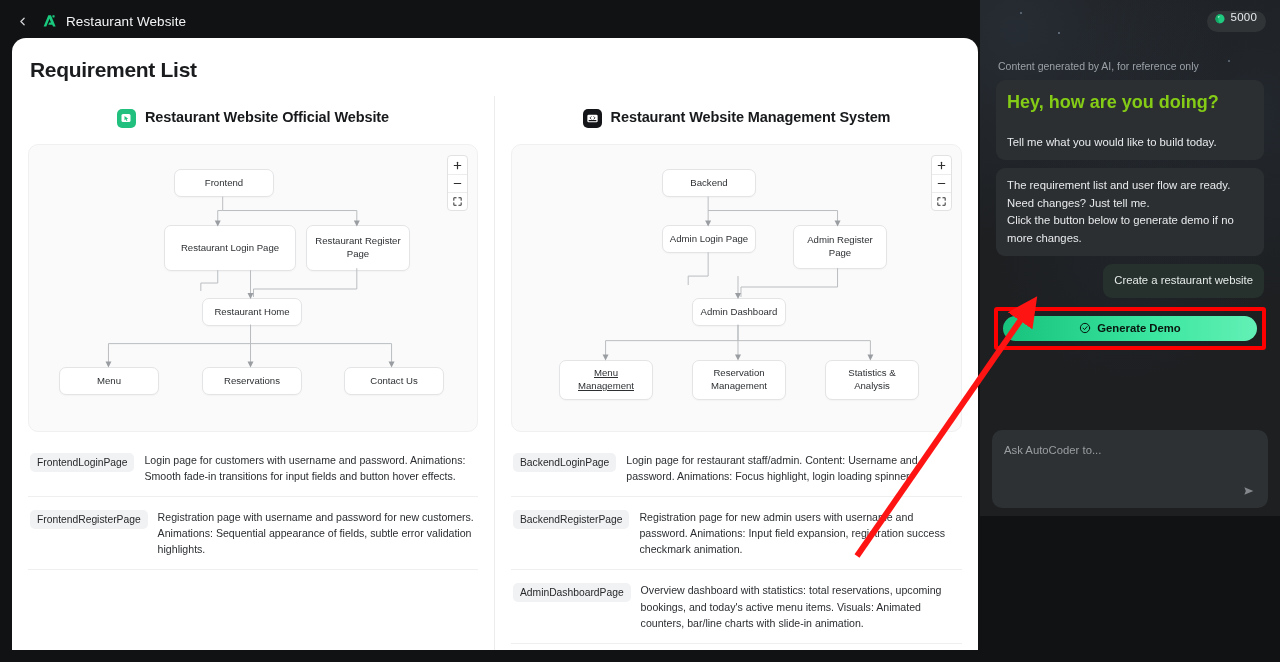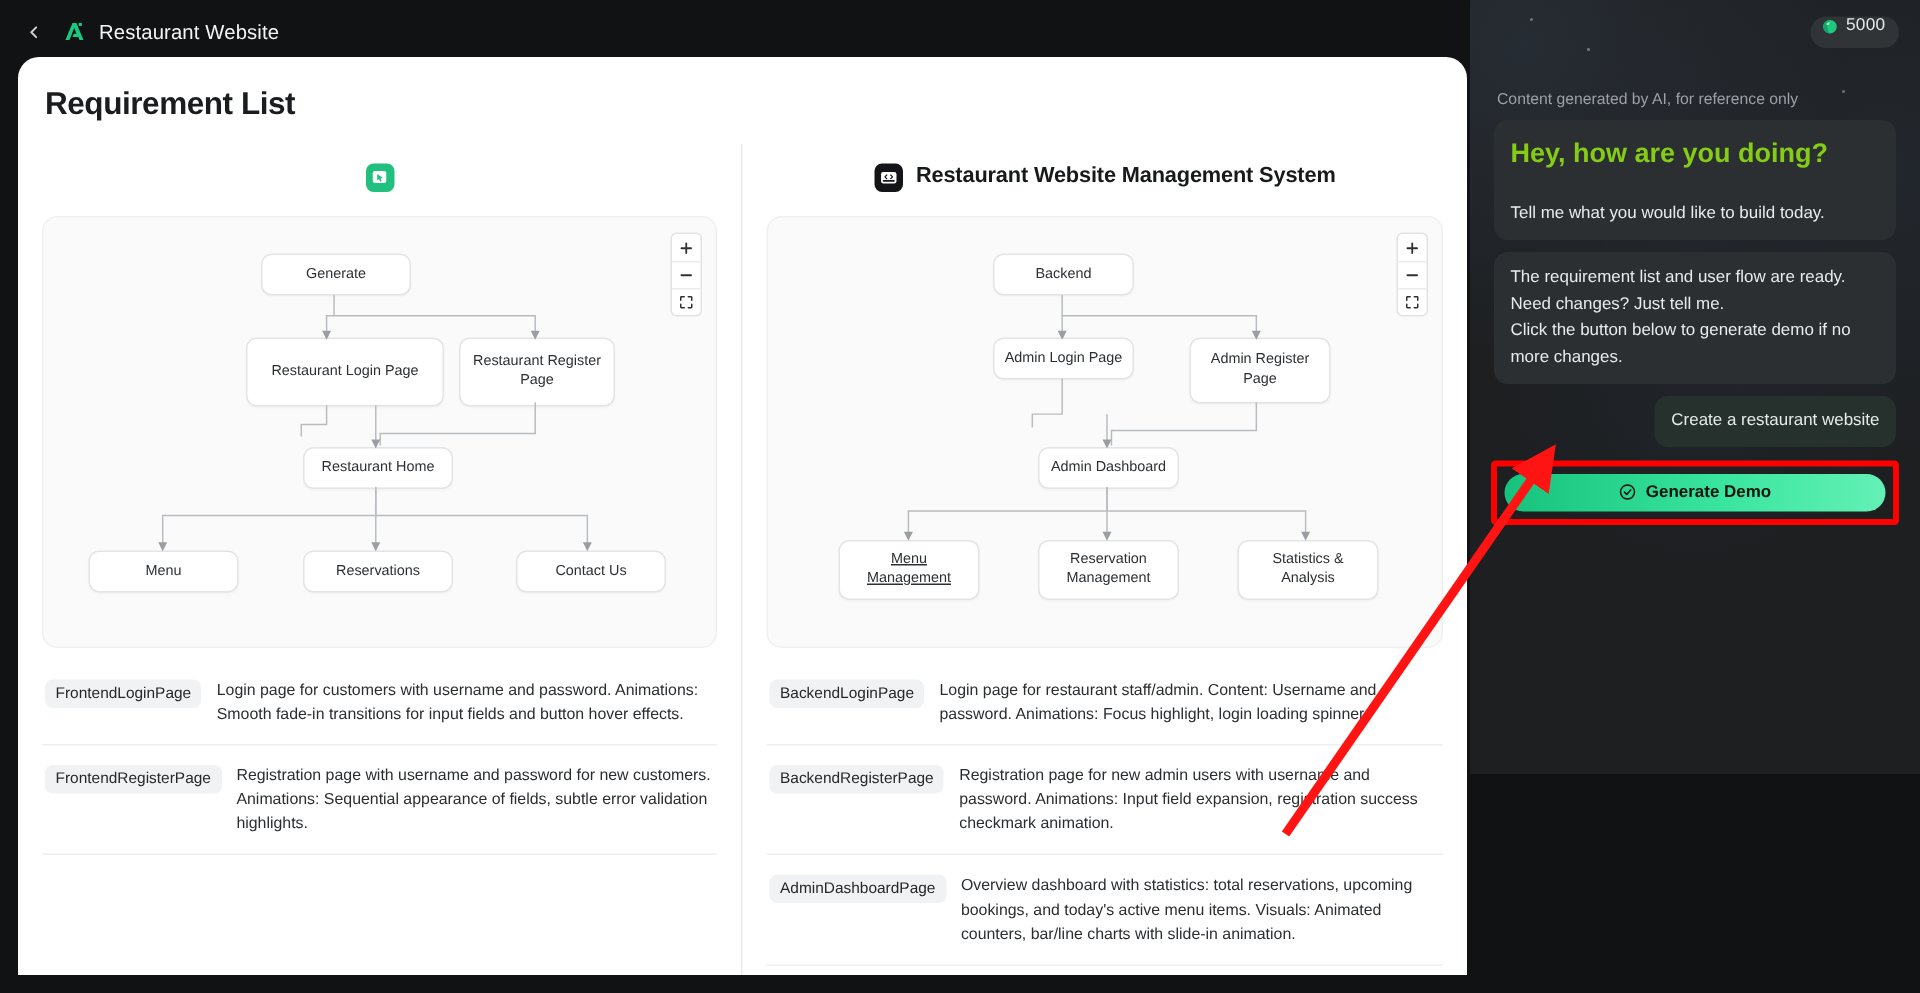--- a/index.html
+++ b/index.html
@@ -336,20 +336,21 @@
       <div class="columns">
 
         <div class="col left">
           <div class="col-head">
             <div class="col-head-icon green">
               <svg width="12" height="12" viewBox="0 0 24 24">
                 <rect x="3" y="4" width="18" height="16" rx="3" fill="#ffffff"></rect>
                 <path d="M9 8 L9 17 L11.3 14.6 L12.9 18.2 L14.9 17.2 L13.3 13.8 L16.6 13.4 Z" fill="#22c07e"></path>
               </svg>
             </div>
+            <div class="col-head-title">Restaurant Website Official Website</div>
           </div>
 
           <div class="flow">
             <svg class="edges" viewBox="0 0 451 288" preserveAspectRatio="none">
               <g fill="none" stroke="#b9bcbf" stroke-width="1">
                 <path d="M195 52 L195 66 L195 66 L330 66 L330 80"></path>
                 <path d="M195 66 L190 66 L190 80"></path>
                 <path d="M190 126 L190 139 L173 139 L173 147"></path>
                 <path d="M330 124 L330 145 L226 145 L226 153"></path>
                 <path d="M223 126 L223 153"></path>
@@ -360,21 +361,21 @@
               <g fill="#9a9ea2">
                 <polygon points="190,82 187,76 193,76"></polygon>
                 <polygon points="330,82 327,76 333,76"></polygon>
                 <polygon points="223,155 220,149 226,149"></polygon>
                 <polygon points="80,224 77,218 83,218"></polygon>
                 <polygon points="223,224 220,218 226,218"></polygon>
                 <polygon points="365,224 362,218 368,218"></polygon>
               </g>
             </svg>
 
-            <div class="node" style="left:145px;top:24px;width:100px;height:28px;">Generate</div>
+            <div class="node" style="left:145px;top:24px;width:100px;height:28px;">Frontend</div>
             <div class="node" style="left:135px;top:80px;width:132px;height:46px;">Restaurant Login Page</div>
             <div class="node" style="left:277px;top:80px;width:104px;height:46px;">Restaurant Register Page</div>
             <div class="node" style="left:173px;top:153px;width:100px;height:28px;">Restaurant Home</div>
             <div class="node" style="left:30px;top:222px;width:100px;height:28px;">Menu</div>
             <div class="node" style="left:173px;top:222px;width:100px;height:28px;">Reservations</div>
             <div class="node" style="left:315px;top:222px;width:100px;height:28px;">Contact Us</div>
 
             <div class="flow-ctrl">
               <div>
                 <svg width="11" height="11" viewBox="0 0 24 24" stroke="currentColor" stroke-width="2.6" stroke-linecap="round">
@@ -535,20 +536,28 @@
             <svg width="12" height="12" viewBox="0 0 24 24" fill="none" stroke="#08160f" stroke-width="2" stroke-linecap="round" stroke-linejoin="round">
                 <circle cx="12" cy="12" r="9.3"></circle>
                 <polyline points="8 12.2 11 15.2 16.2 9.2"></polyline>
               </svg>
           </span>
           <span>Generate Demo</span>
         </div>
       </div>
     </div>
 
+    <div class="composer">
+      <input class="composer-input" type="text" placeholder="Ask AutoCoder to..." style="">
+      <div class="send-btn">
+        <svg width="14" height="14" viewBox="0 0 24 24" fill="currentColor">
+            <path d="M4 5.5 L19.5 12 L4 18.5 L6.6 12 Z"></path>
+          </svg>
+      </div>
+    </div>
   </div>
 
   <svg class="annotation-arrow" viewBox="0 0 1280 662">
     <defs>
       <marker id="redhead" markerWidth="5" markerHeight="5" refX="2.6" refY="2.5" orient="auto">
         <polygon points="0,0 5,2.5 0,5" fill="#ff1414"></polygon>
       </marker>
     </defs>
     <line x1="857" y1="556" x2="1029" y2="308" stroke="#ff1414" stroke-width="6" marker-end="url(#redhead)"></line>
   </svg>

